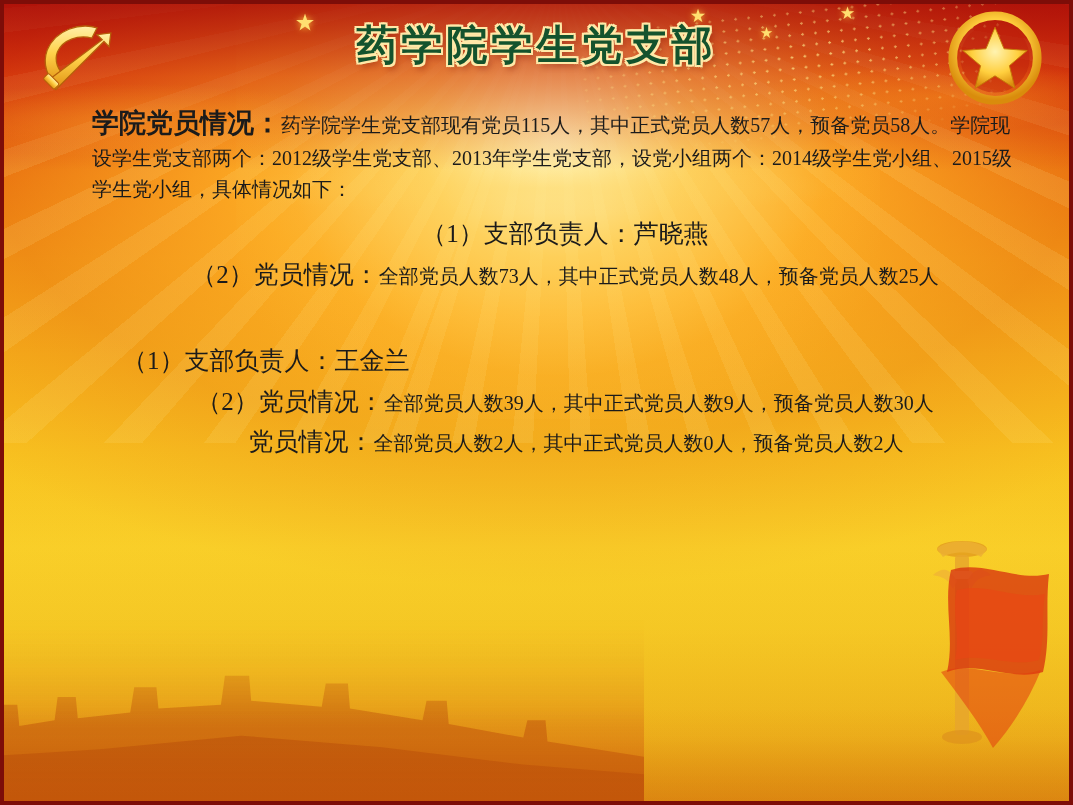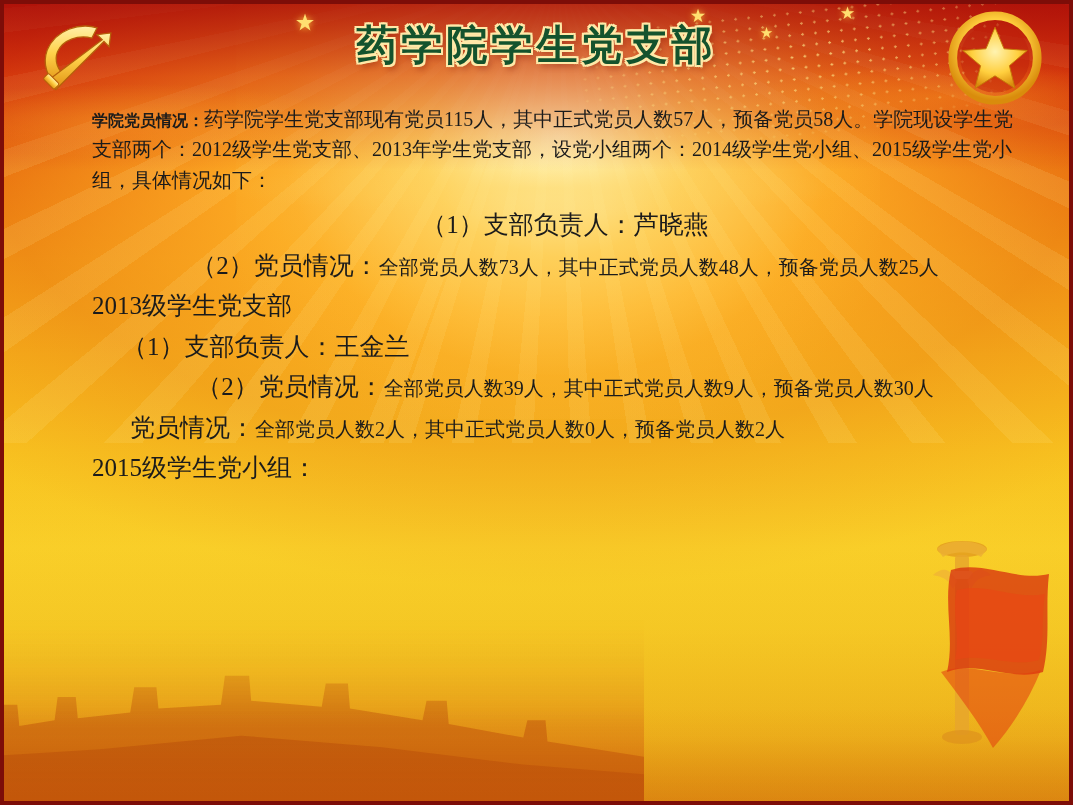--- a/index.html
+++ b/index.html
@@ -175,33 +175,33 @@
     color: #1b1b1b;
   }
   .para {
     font-size: 21px;
     line-height: 1.45;
     text-indent: 0;
     margin-bottom: 10px;
   }
   .para .lead {
     font-weight: bold;
-    font-size: 16px;
+    font-size: 27px;
   }
   .para .body-sm {
     font-size: 20px;
   }
   .line {
     font-size: 25px;
     line-height: 1.62;
     white-space: nowrap;
   }
   .line.indent1 { padding-left: 16px; text-align: center; }
-  .line.indent2 { padding-left: 30px; }
-  .line.indent3 { padding-left: 38px; }
+  .line.indent2 { padding-left: 30px; margin-top: 46px; }
+  .line.indent3 { padding-left: 38px; text-align: center; }
   .line .small {
     font-size: 20px;
     margin-top: 24px;
   }
   
   .frame {
     position: absolute;
     inset: 0;
     border: 4px solid #7d0d08;
     pointer-events: none;
@@ -288,28 +288,26 @@
 
     <div class="para">
       <span class="lead">学院党员情况：</span><span class="body-sm">药学院学生党支部现有党员115人，其中正式党员人数57人，预备党员58人。学院现设学生党支部两个：2012级学生党支部、2013年学生党支部，设党小组两个：2014级学生党小组、2015级学生党小组，具体情况如下：</span>
     </div>
 
     <div class="line indent1">（1）支部负责人：芦晓燕</div>
     <div class="line indent1">
       <span>（2）党员情况：</span><span class="small">全部党员人数73人，其中正式党员人数48人，预备党员人数25人</span>
     </div>
 
-    <div class="line">2013级学生党支部</div>
     <div class="line indent2">（1）支部负责人：王金兰</div>
     <div class="line indent1">
       <span>（2）党员情况：</span><span class="small">全部党员人数39人，其中正式党员人数9人，预备党员人数30人</span>
     </div>
 
     <div class="line indent3">
       <span>党员情况：</span><span class="small">全部党员人数2人，其中正式党员人数0人，预备党员人数2人</span>
     </div>
 
-    <div class="line">2015级学生党小组：</div>
 
   </div>
 
   <div class="frame"></div>
 </div>
 
 </body></html>

